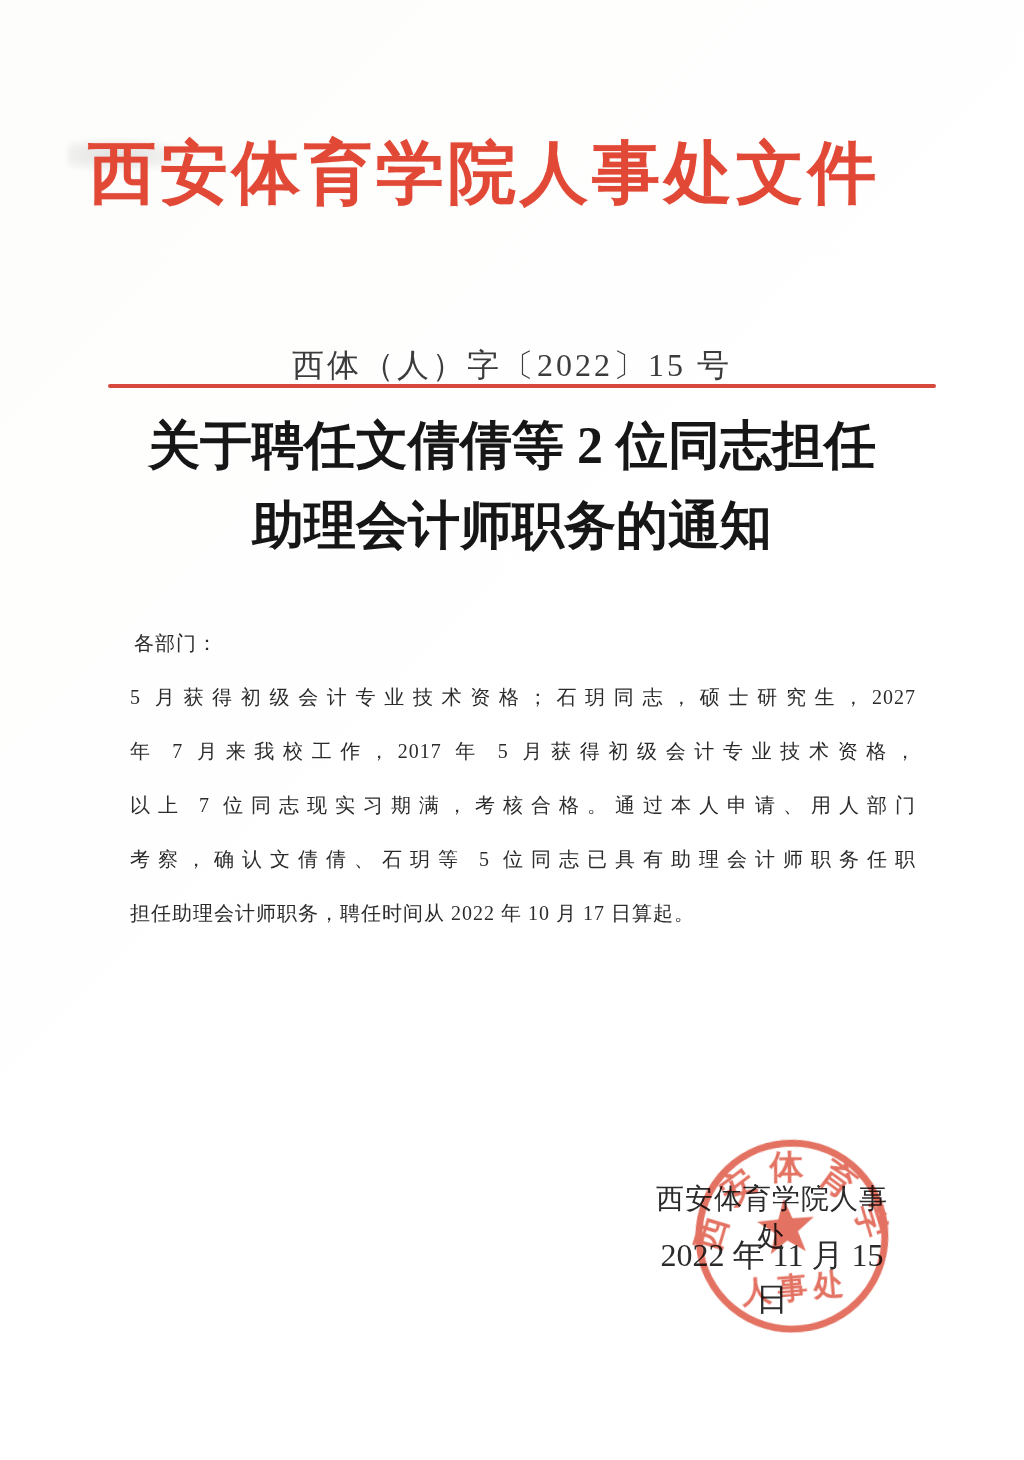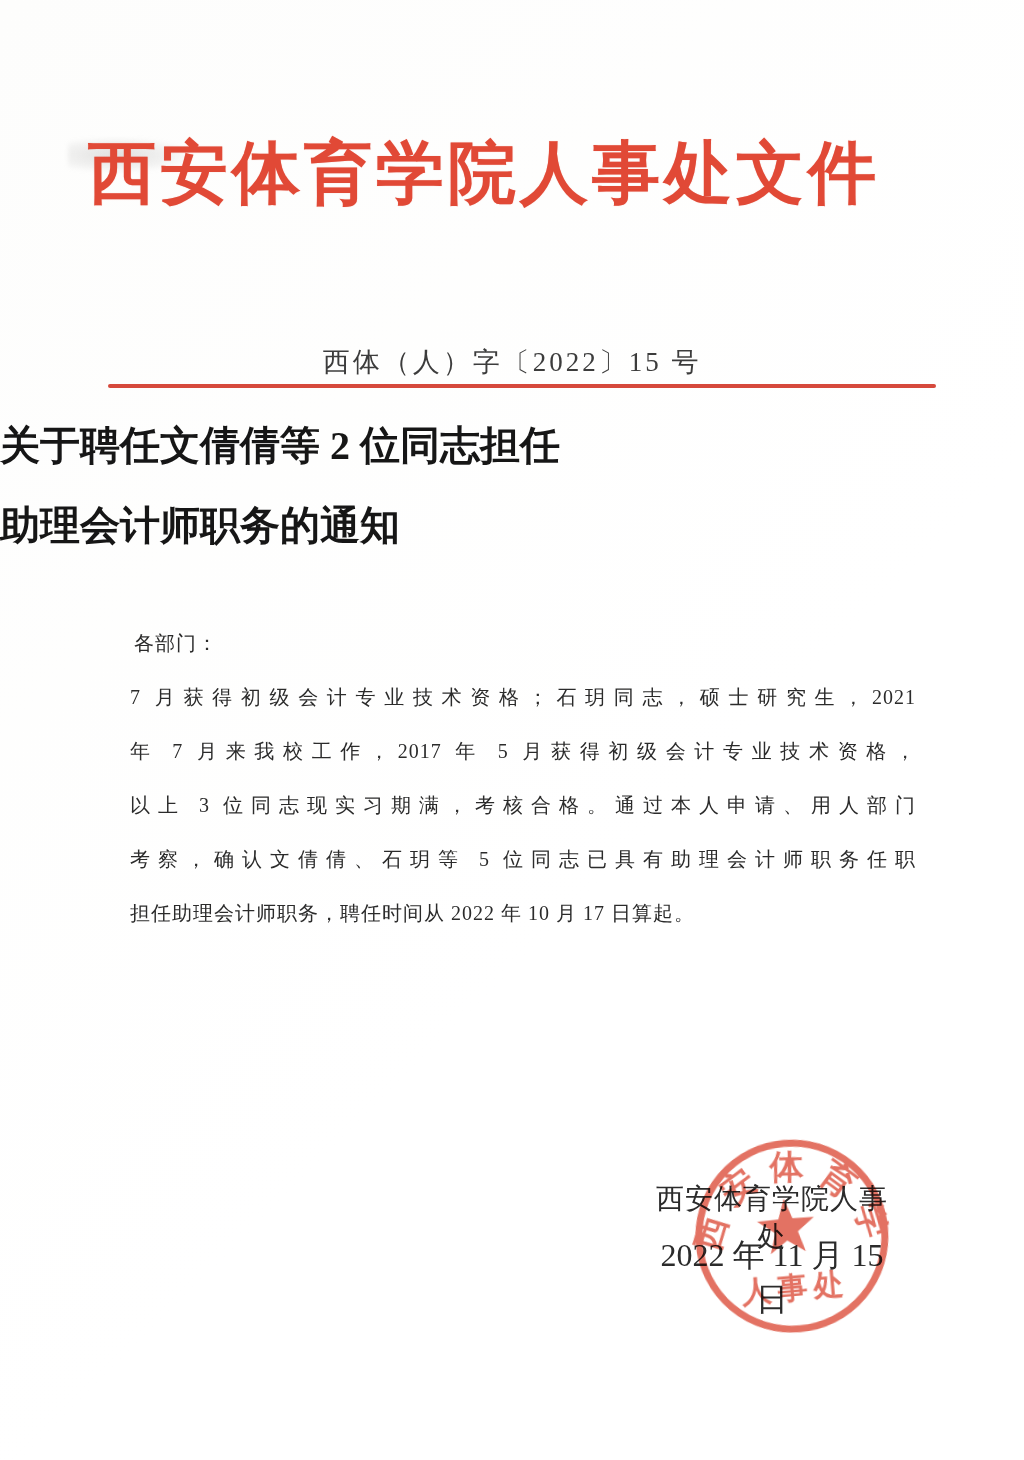--- a/index.html
+++ b/index.html
@@ -25,32 +25,32 @@
     text-align: center;
     font-size: 68px; font-weight: bold;
     letter-spacing: 4px;
     color: #e14936;
     padding-left: 16px; box-sizing: border-box;
     text-shadow: 0 0 1px rgba(225,73,54,0.4);
   }
   .doc-number {
     position: absolute; top: 344px; left: 0; width: 1024px;
     text-align: center;
-    font-size: 27px; color: #3c3c3c;
+    font-size: 32px; color: #3c3c3c;
     letter-spacing: 3px;
   }
   .red-line {
     position: absolute; top: 384px; left: 108px; width: 828px; height: 4px;
     background: #d6493c;
     border-radius: 2px;
   }
   .title-block {
     position: absolute; top: 406px; left: 0; width: 1024px;
-    text-align: left;
-    font-size: 40px; font-weight: bold; color: #161616;
+    text-align: center;
+    font-size: 52px; font-weight: bold; color: #161616;
     line-height: 80px;
   }
   .body-block {
     position: absolute; top: 616px; left: 130px; width: 786px;
     font-size: 20px; color: #2b2b2b;
     line-height: 54px;
     letter-spacing: 1px;
   }
   .body-line { width: 786px; }
   .just { text-align: justify; text-align-last: justify; }
@@ -87,23 +87,23 @@
 
   <div class="red-line"></div>
 
   <div class="title-block">
     <div>关于聘任文倩倩等 2 位同志担任</div>
     <div>助理会计师职务的通知</div>
   </div>
 
   <div class="body-block">
     <div class="body-line salutation">各部门：</div>
-    <div class="body-line just">7 月获得初级会计专业技术资格；石玥同志，硕士研究生，2021</div>
+    <div class="body-line just">5 月获得初级会计专业技术资格；石玥同志，硕士研究生，2027</div>
     <div class="body-line just">年 7 月来我校工作，2017 年 5 月获得初级会计专业技术资格，</div>
-    <div class="body-line just">以上 3 位同志现实习期满，考核合格。通过本人申请、用人部门</div>
+    <div class="body-line just">以上 7 位同志现实习期满，考核合格。通过本人申请、用人部门</div>
     <div class="body-line just">考察，确认文倩倩、石玥等 5 位同志已具有助理会计师职务任职</div>
     <div class="body-line">担任助理会计师职务，聘任时间从 2022 年 10 月 17 日算起。</div>
   </div>
 
   <div class="signature">西安体育学院人事处</div>
   <div class="sign-date">2022 年 11 月 15 日</div>
 
   <svg class="seal" viewBox="0 0 202 202" width="202" height="202" xmlns="http://www.w3.org/2000/svg">
     <circle cx="100" cy="100" r="93" fill="none" stroke="#dd5340" stroke-width="7"></circle>
     <path id="sealArc" d="M 32,138 A 72,72 0 1 1 168,138" fill="none"></path>

